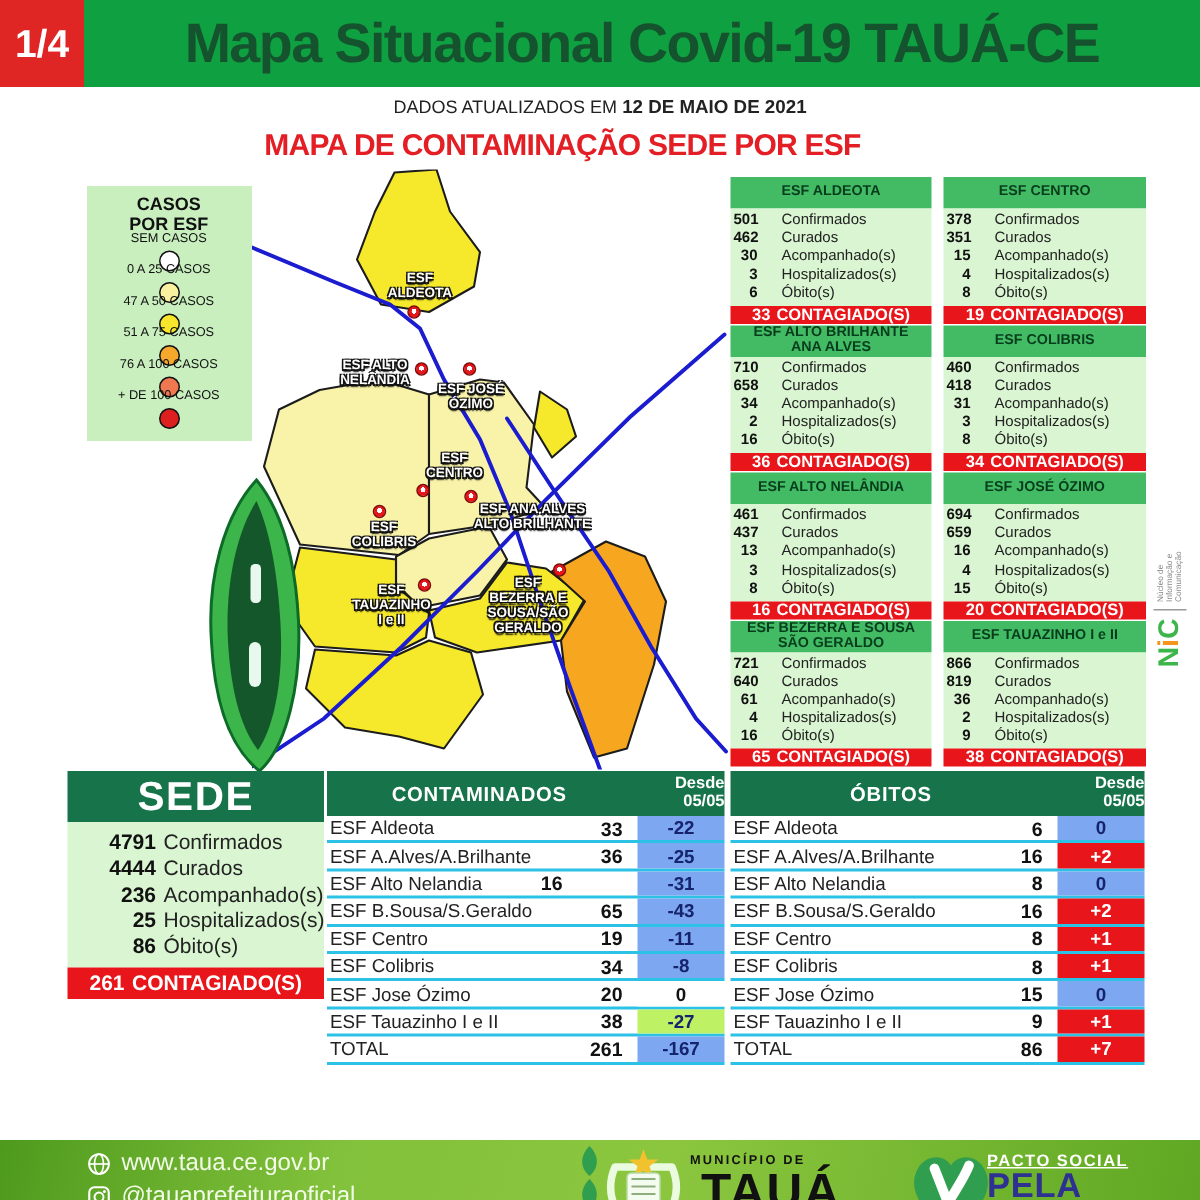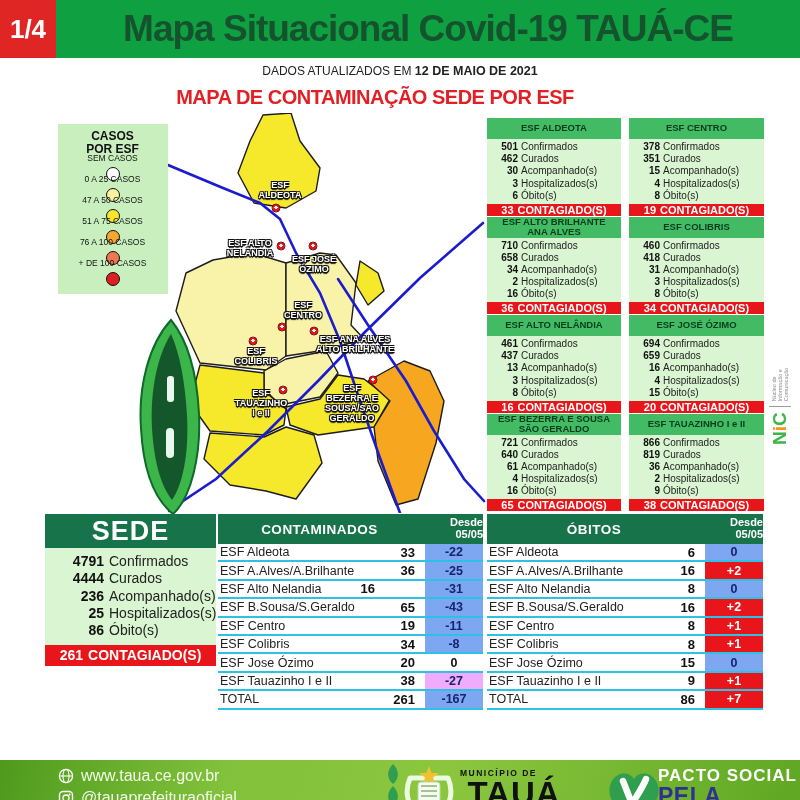--- a/index.html
+++ b/index.html
@@ -44,21 +44,21 @@
   .nic-caption { font-size:5.5px; color:#8a8a8a; line-height:1.15; white-space:pre-line; }
 
   
   .cards { position:absolute; left:487px; top:118px; width:277px; display:grid;
            grid-template-columns:134px 135px; column-gap:8px; grid-auto-rows:94px; row-gap:4.5px; }
   .card { display:flex; flex-direction:column; }
   .card-head { background:#43bb64; color:#073d1c; font-weight:bold; font-size:9.5px; line-height:1.1;
                min-height:21px; display:flex; align-items:center; justify-content:center; text-align:center; white-space:pre-line; }
   .card-body { background:#daf5d1; flex:1; display:flex; flex-direction:column; justify-content:center; padding:2px 0 2px 2px; }
   .stat-row { display:flex; font-size:10px; line-height:1.22; color:#222; }
-  .stat-v { width:32px; text-align:right; font-weight:bold; color:#111; padding-right:3px; flex:0 0 auto; }
+  .stat-v { width:32px; text-align:right; font-weight:bold; color:#111; padding-right:16px; flex:0 0 auto; }
   .card-bar { background:#e8151a; color:#fff; font-weight:bold; font-size:11px; height:17px;
               display:flex; align-items:center; justify-content:center; gap:4px; }
 
   
   .sede { position:absolute; left:45px; top:514px; width:171px; display:flex; flex-direction:column; }
   .sede-head { background:#17744a; color:#fff; font-weight:bold; font-size:27px; height:34px;
                display:flex; align-items:center; justify-content:center; letter-spacing:1px; }
   .sede-body { background:#daf5d1; padding:5px 0 5px 2px; }
   .sede-row { display:flex; font-size:14px; line-height:1.24; color:#222; }
   .sede-v { width:62px; text-align:right; font-weight:bold; color:#111; padding-right:5px; flex:0 0 auto; }
@@ -89,21 +89,21 @@
   .brasao { position:absolute; left:402px; top:4px; }
   .municipio { position:absolute; left:460px; top:8px; }
   .mun-small { font-size:8.5px; font-weight:bold; color:#111; letter-spacing:1.5px; }
   .mun-big { font-size:33px; font-weight:bold; color:#111; letter-spacing:1px; line-height:0.95;text-align:center; }
   .mun-bar { display:flex; height:4px; width:108px; margin-top:3px; }
   .mun-bar span:nth-child(1){ flex:1; background:#3c3c3c; }
   .mun-bar span:nth-child(2){ flex:1; background:#3db54a; }
   .mun-bar span:nth-child(3){ flex:1; background:#f7941d; }
   .pacto { position:absolute; left:604px; top:6px; display:flex; align-items:center; }
   .pacto-text { margin-left:-6px; }
-  .pacto-l1 { color:#fff; font-weight:bold; font-size:17px; letter-spacing:1px; }
+  .pacto-l1 { color:#fff; font-weight:bold; font-size:11px; letter-spacing:1px;text-decoration:underline; }
   .pacto-l2, .pacto-l3 { color:#2e3192; font-weight:bold; font-size:23px; line-height:0.92; letter-spacing:0.5px; }
 </style>
 </head>
 <body>
 
 <div class="page">
 
   <div class="topbar"></div>
   <div class="pagebox">1/4</div>
   <div class="maintitle">Mapa Situacional Covid-19 TAUÁ-CE</div>
@@ -550,21 +550,21 @@
 
         <div class="trow">
           <span class="trow-name">ESF Jose Ózimo</span>
           <span class="trow-val">20</span>
           <span class="trow-delta" style="background: rgb(255, 255, 255); color: rgb(17, 17, 17);">0</span>
         </div>
 
         <div class="trow">
           <span class="trow-name">ESF Tauazinho I e II</span>
           <span class="trow-val">38</span>
-          <span class="trow-delta" style="background: #f0abfc; color: rgb(22, 36, 109);">-27</span>
+          <span class="trow-delta" style="background: #bef264; color: rgb(22, 36, 109);">-27</span>
         </div>
 
         <div class="trow">
           <span class="trow-name">TOTAL</span>
           <span class="trow-val">261</span>
           <span class="trow-delta" style="background: rgb(125, 167, 240); color: rgb(22, 36, 109);">-167</span>
         </div>
       </div>
   </div>
 

